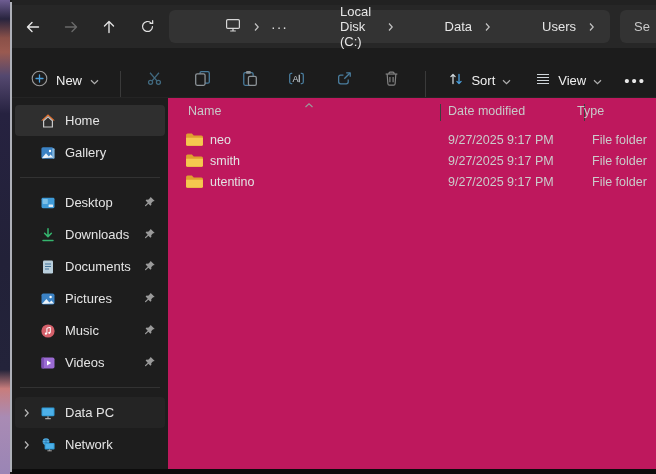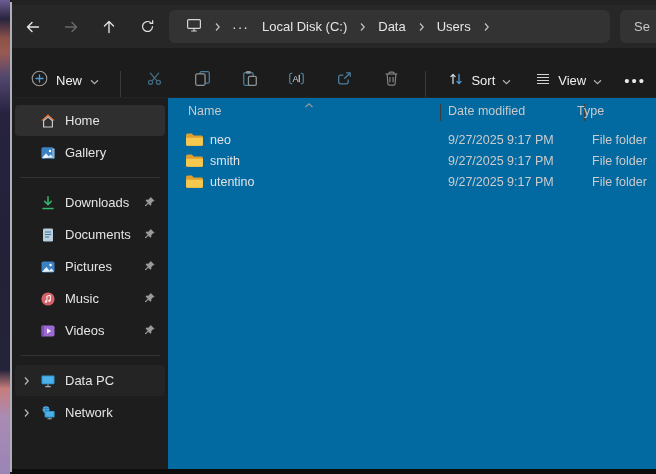--- a/index.html
+++ b/index.html
@@ -21,21 +21,21 @@
   .window { position:absolute; left:12px; top:0; width:644px; height:474px; display:flex; flex-direction:column; background:#191919; }
   .titlestrip { height:5px; background:#222222; }
 
   
   .navbar { position:relative; height:43px; background:#272727; display:flex; align-items:center; padding-left:2px; flex:none; }
   .navbtn { width:36px; height:32px; margin:0 1px; border:none; background:transparent; border-radius:4px;
             display:flex; align-items:center; justify-content:center; color:#e4e4e4; cursor:pointer; }
   .navbtn svg { display:block; }
   .crumb-pill { position:absolute; left:157px; top:5px; width:441px; height:33px; background:#333333; border-radius:6px;
                 display:flex; align-items:center; padding:0 10px; }
-  .crumb-seg { display:flex; align-items:center; gap:4px; padding:4px 7px; border-radius:4px; font-size:13px; color:#e6e6e6; cursor:pointer; }
+  .crumb-seg { display:flex; align-items:center; gap:4px; padding:4px 7px; border-radius:4px; font-size:13px; color:#e6e6e6; cursor:pointer;margin-left:39px; }
   .crumb-chev { padding:0 5px; display:flex; align-items:center; cursor:pointer; }
   .crumb-dots { font-size:14px; letter-spacing:1px; color:#dddddd; padding:2px 6px; cursor:pointer; }
   .search-pill { position:absolute; left:608px; top:5px; width:70px; height:33px; background:#333333; border-radius:6px;
                  display:flex; align-items:center; padding-left:14px; font-size:13px; color:#c9c9c9; cursor:text; }
 
   
   .toolbar { height:49px; background:#1c1c1c; display:flex; align-items:flex-end; padding-left:8px; flex:none; }
   .tb-new { display:flex; align-items:center; gap:8px; height:34px; padding:0 11px; border:none; background:transparent;
             border-radius:4px; color:#f0f0f0; font-size:13px; cursor:pointer; }
   .tb-divider { width:1px; height:26px; background:#3a3a3a; margin:0 10px; flex:none; }
@@ -50,21 +50,21 @@
   .sidebar { width:156px; flex:none; background:#1d1d1d; padding-top:6px; }
   .side-item { height:31px; margin:1px 3px; border-radius:4px; display:flex; align-items:center; padding-left:3px; cursor:pointer; }
   .side-item.selected { background:var(--selection,#2f2f2f); }
   .side-item.subtle { background:#242424; }
   .chev-slot { width:16px; flex:none; display:flex; align-items:center; justify-content:center; }
   .side-icon { width:17px; height:17px; flex:none; margin-left:5px; display:flex; align-items:center; justify-content:center; }
   .side-label { margin-left:9px; font-size:13px; color:#e4e4e4; white-space:nowrap; }
   .pin { margin-left:auto; margin-right:9px; display:flex; align-items:center; }
   .side-div { height:1px; background:#323232; margin:9px 8px; }
 
-  .main { flex:1; background:#0369a1; position:relative; min-width:0; }
+  .main { flex:1; background:#be185d; position:relative; min-width:0; }
   .cols { position:relative; height:27px; }
   .col-h { position:absolute; top:6px; font-size:12.5px; color:#c9c9c9; cursor:pointer; white-space:nowrap; }
   .col-name { left:20px; } .col-date { left:280px; } .col-type { left:409px; }
   .col-sep { position:absolute; top:6px; width:1px; height:17px; background:#3d3d3d; }
   .sep1 { left:272px; } .sep2 { left:416px; }
   .sort-caret { position:absolute; left:136px; top:-3px; }
   .rows { padding-top:4px; }
   .frow { height:21px; display:flex; align-items:center; cursor:pointer; }
   .frow .ficon { margin-left:17px; flex:none; display:flex; }
   .fname { margin-left:6px; width:238px; font-size:12.5px; color:#e3e3e3; white-space:nowrap; overflow:hidden; }
@@ -259,20 +259,36 @@
                 <rect x="12.2" y="3.2" width="2.4" height="10.5" rx="1" fill="#7fb3dd"></rect>
                 <circle cx="10" cy="6" r="1.2" fill="#fff"></circle>
                 <path d="M1.8 13.2 6 8.2l2.8 3.2 1.8-1.8 2.5 2.8z" fill="#eaf2f9"></path>
               </svg>
             </span>
           <span class="side-label">Gallery</span>
         </div>
 
         <div class="side-div"></div>
 
+        <div class="side-item">
+          <span class="chev-slot"></span>
+          <span class="side-icon">
+              <svg width="16" height="16" viewBox="0 0 16 16">
+                <rect x="1.5" y="2.8" width="13" height="10.4" rx="1.4" fill="#3f9bd8"></rect>
+                <rect x="2.6" y="3.9" width="5.2" height="5" rx="0.6" fill="#7cc0e8"></rect>
+                <rect x="8.6" y="9.6" width="4.4" height="2.4" rx="0.5" fill="#dceaf5"></rect>
+              </svg>
+            </span>
+          <span class="side-label">Desktop</span>
+          <span class="pin">
+              <svg width="13" height="13" viewBox="0 0 16 16" fill="#9a9a9a">
+                <path d="M9.8 1.6 14.4 6.2l-1.5.4-.5-.1-2.3 2.3.3 2-1.2 1.2-2.6-2.6-3.2 3.2-1-.2.2-1 3.2-3.2L3.2 5.6l1.2-1.2 2 .3 2.3-2.3-.1-.5z"></path>
+              </svg>
+            </span>
+        </div>
 
         <div class="side-item">
           <span class="chev-slot"></span>
           <span class="side-icon">
               <svg width="16" height="16" viewBox="0 0 16 16" fill="none" stroke="#35b56e" stroke-width="1.5" stroke-linecap="round" stroke-linejoin="round">
                 <path d="M8 1.8v7.6M4.6 6.2 8 9.6l3.4-3.4M3 13.6h10"></path>
               </svg>
             </span>
           <span class="side-label">Downloads</span>
           <span class="pin">

